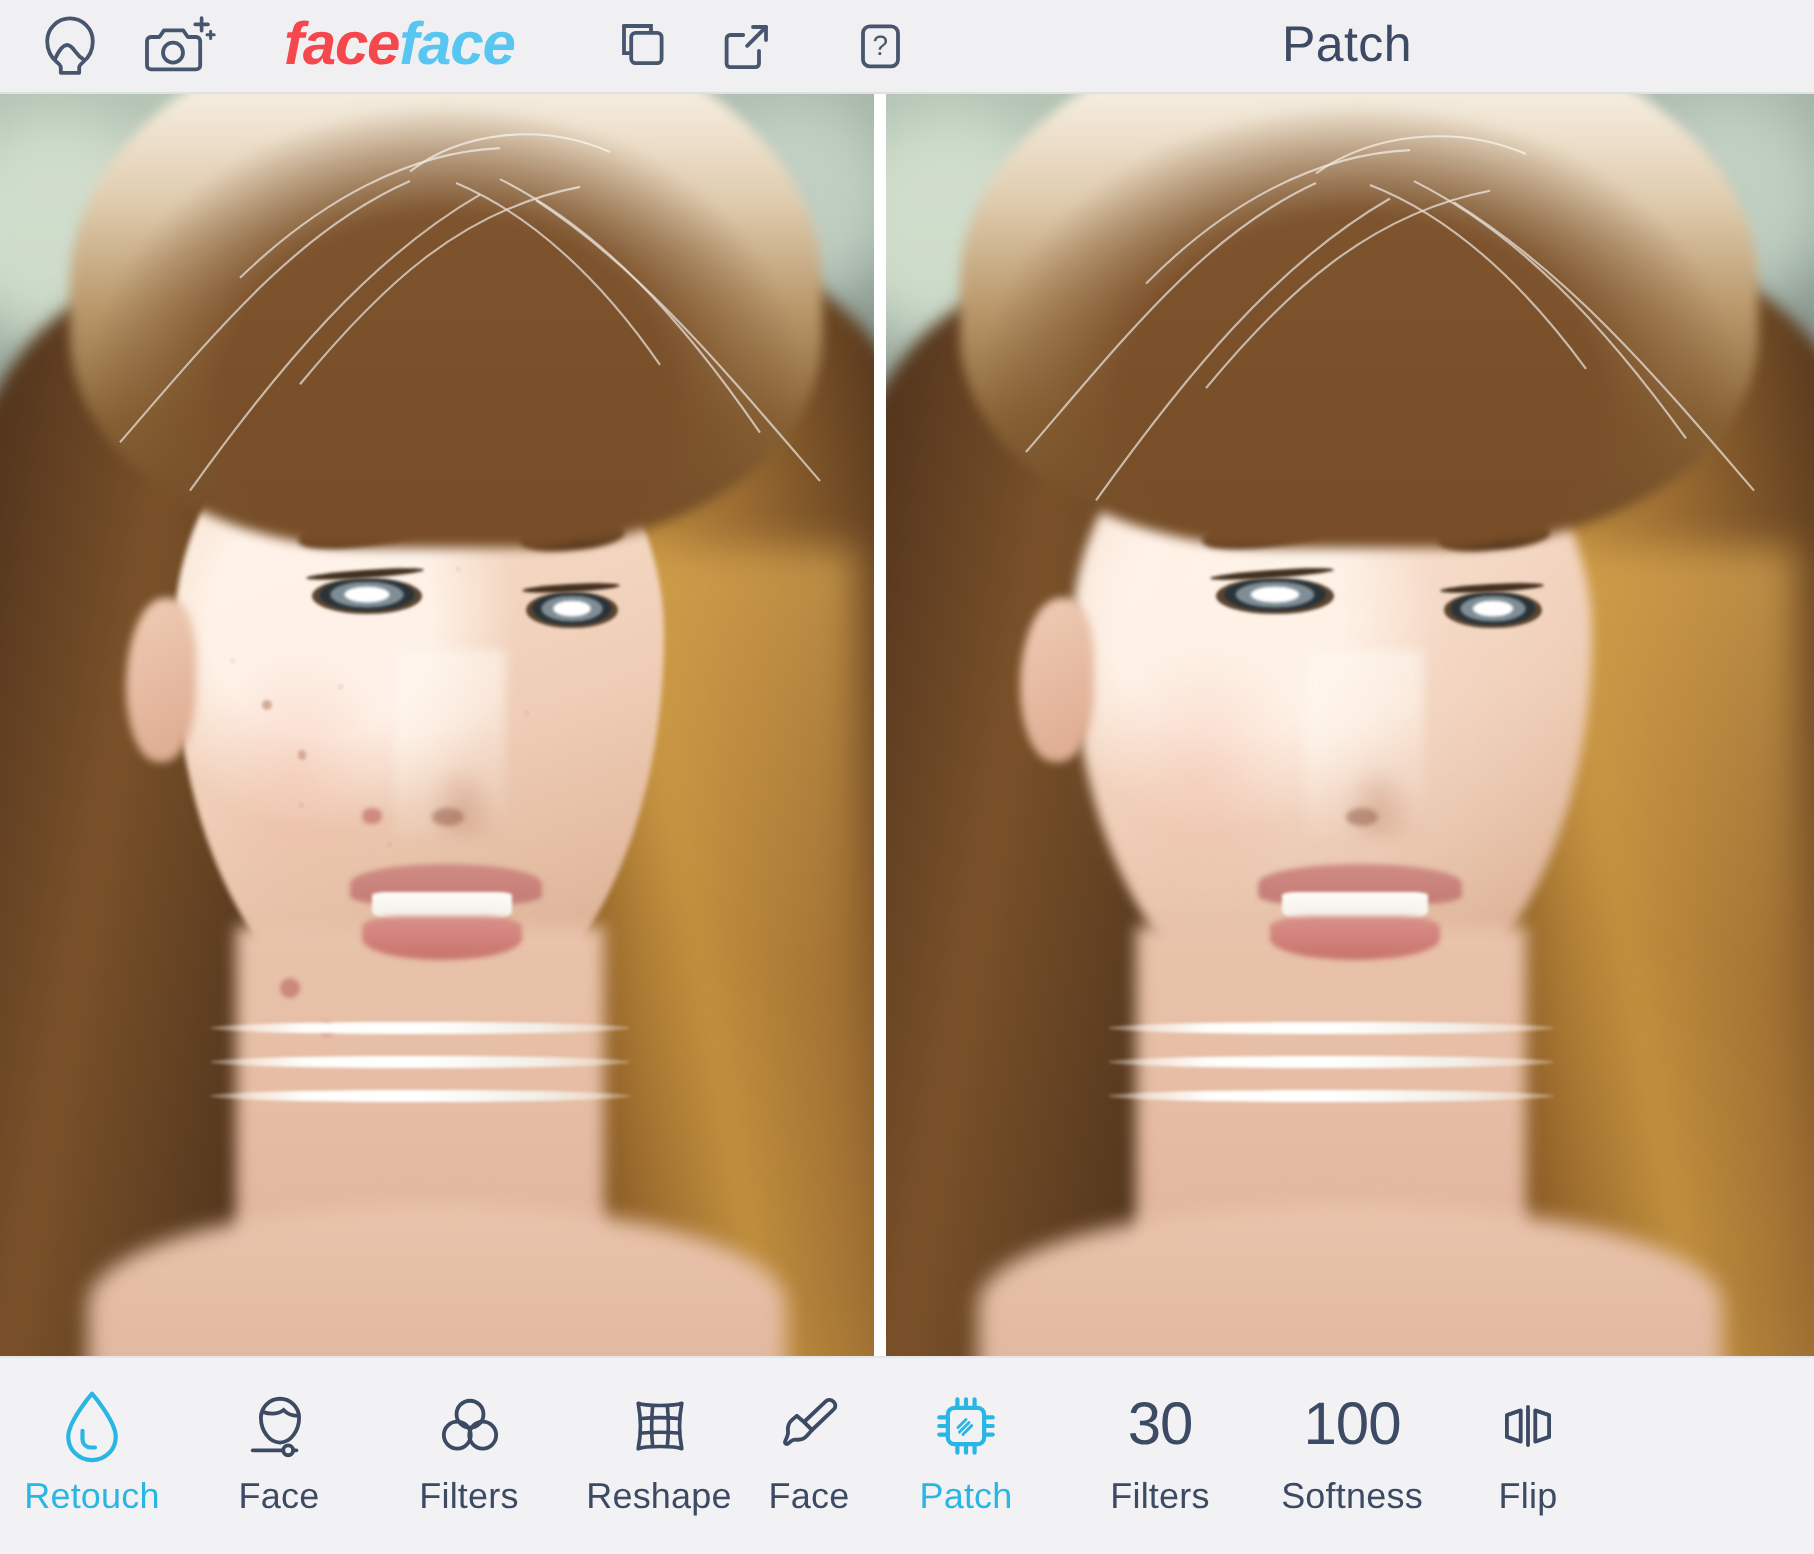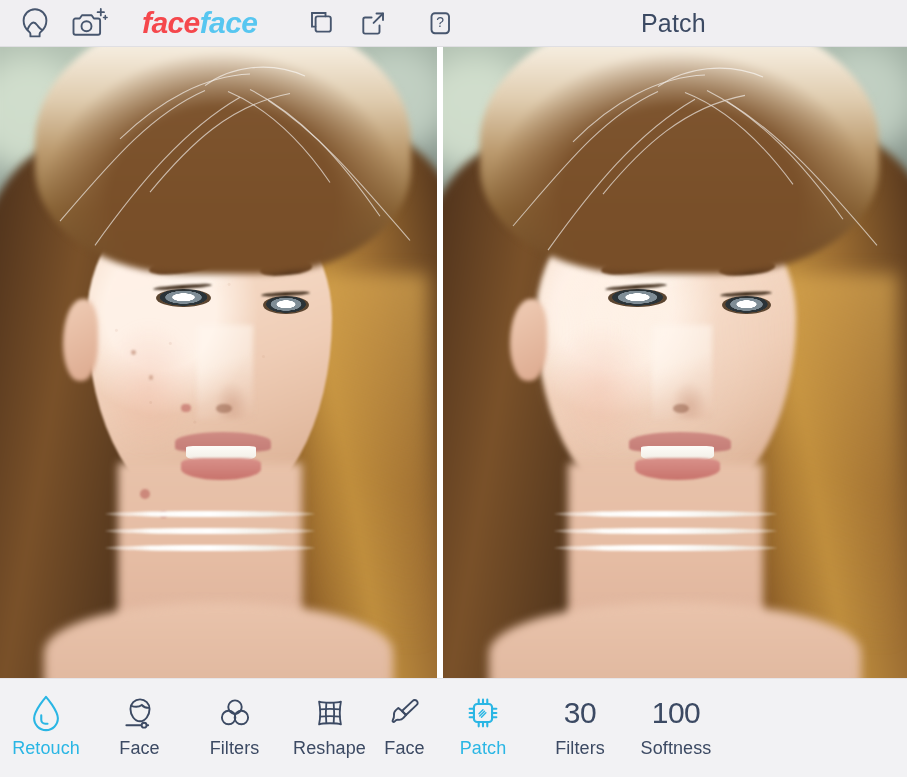--- a/index.html
+++ b/index.html
@@ -492,15 +492,25 @@
       <div class="tlabel">Filters</div>
     </div>
 
     <div class="tool" style="width:96px;">
       <div class="glyph">
         <span class="numval">100</span>
       </div>
       <div class="tlabel">Softness</div>
     </div>
 
+    <div class="tool" style="width:80px;">
+      <div class="glyph">
+        <svg viewBox="0 0 44 44" width="40" height="42" fill="none" stroke="#3c4a63" stroke-width="2.1">
+          <path d="M18 13.4 10.4 16v12l7.6 2.6z" stroke-linejoin="round"></path>
+          <path d="M26 13.4 33.6 16v12L26 30.6z" stroke-linejoin="round"></path>
+          <path d="M22 11.5v21" stroke-linecap="round"></path>
+        </svg>
+      </div>
+      <div class="tlabel">Flip</div>
+    </div>
 
   </div>
 </div>
 
 </body></html>

